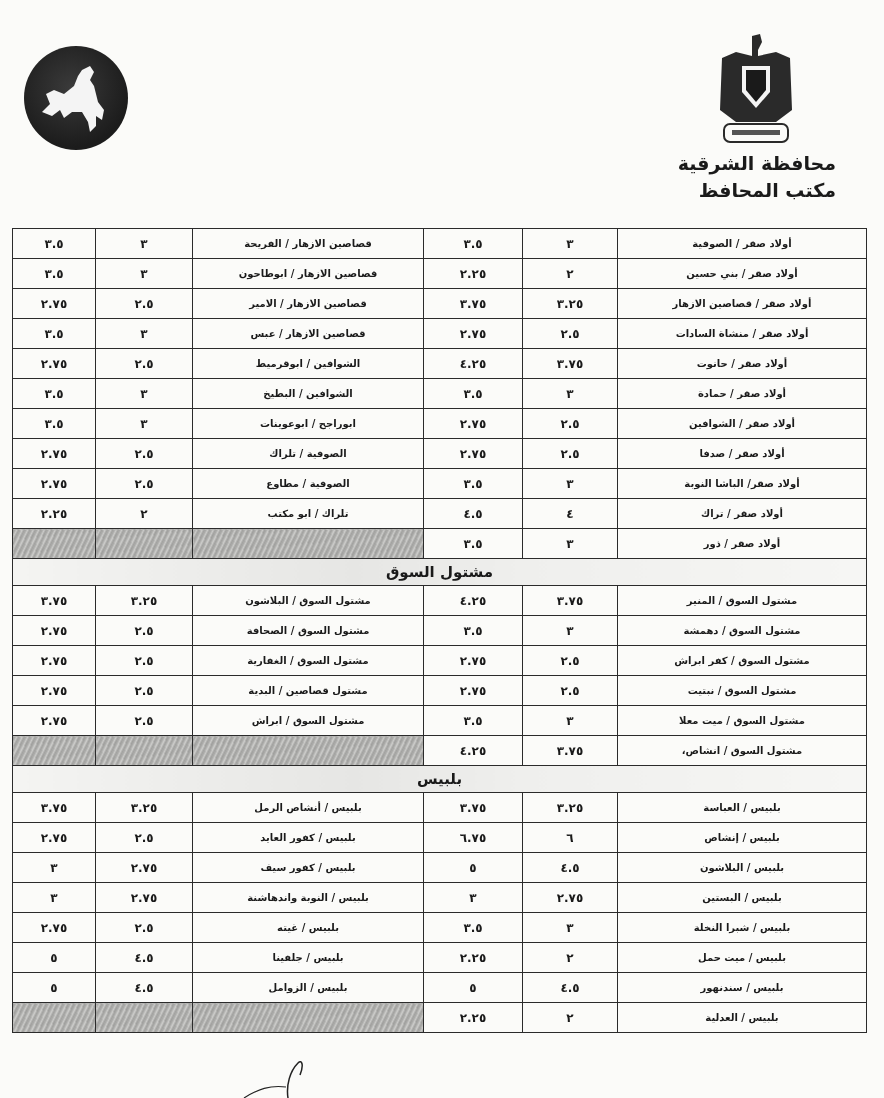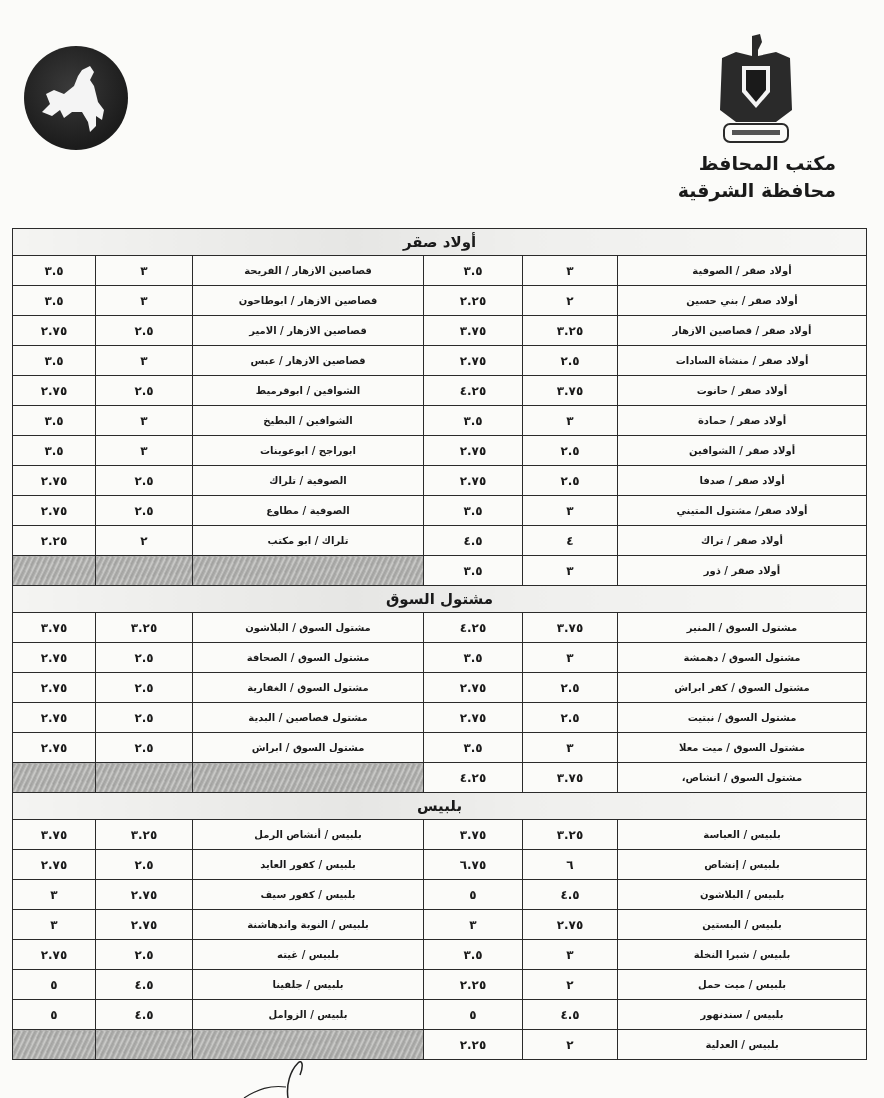--- a/index.html
+++ b/index.html
@@ -53,37 +53,34 @@
   <svg width="80" height="118" viewBox="0 0 80 118">
     <path d="M36 6 L44 4 L46 12 L42 20 L42 26 L60 22 L74 28 L76 80 L60 92 L20 92 L4 80 L6 28 L20 22 L36 26 L36 18 Z" fill="#2a2a2a"></path>
     <path d="M26 36 L54 36 L54 62 L40 78 L26 62 Z" fill="#f4f4f4"></path>
     <path d="M30 40 L50 40 L50 60 L40 72 L30 60 Z" fill="#1a1a1a"></path>
     <rect x="8" y="94" width="64" height="18" rx="6" fill="#fbfbf9" stroke="#2a2a2a" stroke-width="2"></rect>
     <rect x="16" y="100" width="48" height="5" fill="#555"></rect>
   </svg>
 </div>
 
 <div class="gov-title">
+  <div>محافظة الشرقية</div>
   <div>مكتب المحافظ</div>
-  <div>محافظة الشرقية</div>
 </div>
 
 <table class="doc-table">
   <colgroup>
     <col class="col-a">
       <col class="col-b">
       <col class="col-c">
       <col class="col-d">
       <col class="col-e">
       <col class="col-f">
   </colgroup>
   <tbody id="table-body">
-      <tr class="section">
-        <td colspan="6">أولاد صقر</td>
-      </tr>
       <tr>
         <td class="num">٣.٥</td>
         <td class="num">٣</td>
         <td class="name">قصاصين الازهار / الفريحة</td>
         <td class="num">٣.٥</td>
         <td class="num">٣</td>
         <td class="name">أولاد صقر / الصوفية</td>
       </tr>
       <tr>
         <td class="num">٣.٥</td>
@@ -140,21 +137,21 @@
         <td class="num">٢.٧٥</td>
         <td class="num">٢.٥</td>
         <td class="name">أولاد صقر / صدفا</td>
       </tr>
       <tr>
         <td class="num">٢.٧٥</td>
         <td class="num">٢.٥</td>
         <td class="name">الصوفية / مطاوع</td>
         <td class="num">٣.٥</td>
         <td class="num">٣</td>
-        <td class="name">أولاد صقر/ مشتول المتيني</td>
+        <td class="name">أولاد صقر/ الباشا النوبة</td>
       </tr>
       <tr>
         <td class="num">٢.٢٥</td>
         <td class="num">٢</td>
         <td class="name">تلراك / ابو مكتب</td>
         <td class="num">٤.٥</td>
         <td class="num">٤</td>
         <td class="name">أولاد صقر / تراك</td>
       </tr>
       <tr>

